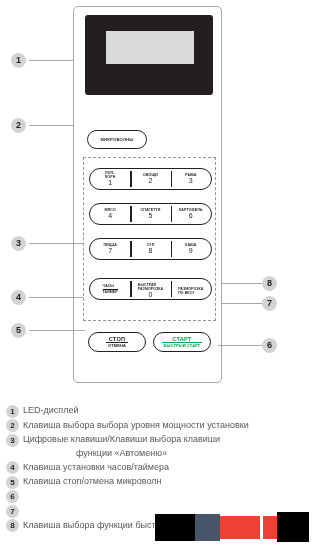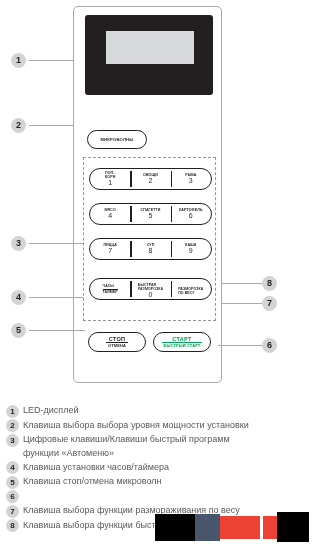--- a/index.html
+++ b/index.html
@@ -226,20 +226,21 @@
     line-height: 13px;
     text-align: center;
     margin-right: 4px;
     margin-top: .5px;
   }
   .legend-text {
     font-size: 9px;
     line-height: 13.5px;
     color: #58595b;
     white-space: pre-line;
+    text-align: center;
   }
 
   
   .swatch {
     position: absolute;
   }
 </style>
 </head>
 <body>
 
@@ -369,37 +370,36 @@
   <div class="legend-item">
     <span class="legend-num">1</span>
     <span class="legend-text">LED-дисплей</span>
   </div>
   <div class="legend-item">
     <span class="legend-num">2</span>
     <span class="legend-text">Клавиша выбора выбора уровня мощности установки</span>
   </div>
   <div class="legend-item">
     <span class="legend-num">3</span>
-    <span class="legend-text">Цифровые клавиши/Клавиши быстрый программ
+    <span class="legend-text">Цифровые клавиши/Клавиши выбора клавиши
 функции «Автоменю»</span>
   </div>
   <div class="legend-item">
     <span class="legend-num">4</span>
     <span class="legend-text">Клавиша установки часов/таймера</span>
   </div>
   <div class="legend-item">
     <span class="legend-num">5</span>
     <span class="legend-text">Клавиша стоп/отмена микроволн</span>
   </div>
   <div class="legend-item">
     <span class="legend-num">6</span>
   </div>
   <div class="legend-item">
     <span class="legend-num">7</span>
-    <span class="legend-text">Клавиша выбора функции размораживания по весу</span>
   </div>
   <div class="legend-item">
     <span class="legend-num">8</span>
     <span class="legend-text">Клавиша выбора функции быстрого размораживания</span>
   </div>
 </div>
 
 <div id="overlay-swatches">
     <div class="swatch" style="left: 155px; top: 514px; width: 40px; height: 27px; background: rgb(0, 0, 0);"></div>
     <div class="swatch" style="left: 195px; top: 514px; width: 25px; height: 27px; background: rgb(71, 86, 107);"></div>

